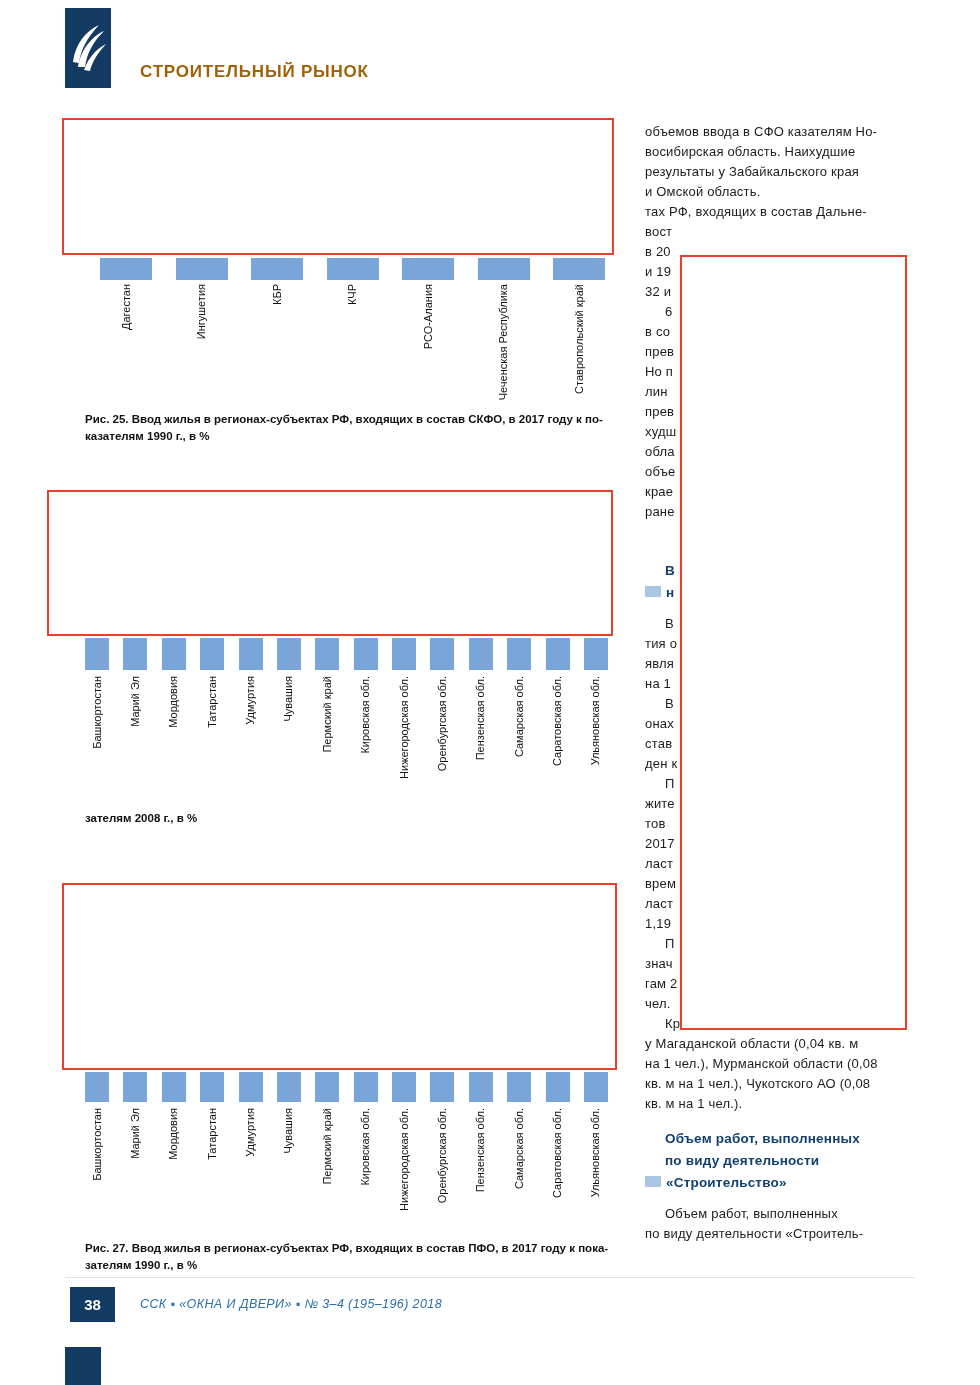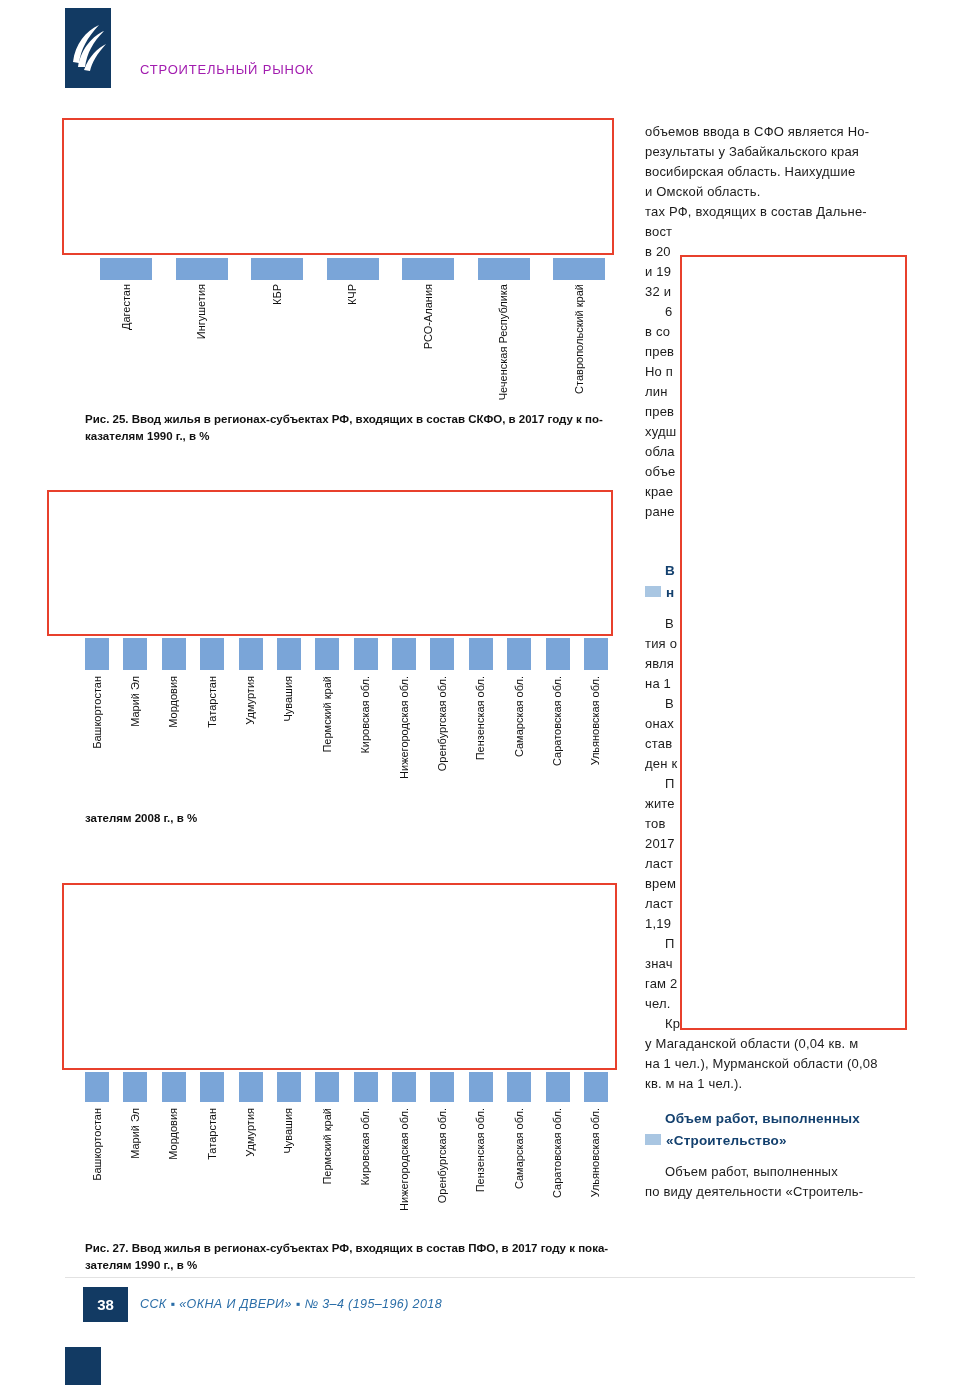--- a/index.html
+++ b/index.html
@@ -1,22 +1,22 @@
 <!DOCTYPE html>
 <html><head>
 <meta charset="utf-8">
 <style>
   html,body{margin:0;padding:0;background:#ffffff;}
   .page{position:relative;width:980px;height:1385px;background:#ffffff;overflow:hidden;
         font-family:"Liberation Sans","DejaVu Sans",sans-serif;}
 
   
   .logo{position:absolute;left:65px;top:8px;width:46px;height:80px;background:#123a63;}
-  .header-title{position:absolute;left:140px;top:62px;font-size:13px;font-weight:normal;
-                color:#a21caf;letter-spacing:0.8px;}
+  .header-title{position:absolute;left:140px;top:62px;font-size:17px;font-weight:bold;
+                color:#a16207;letter-spacing:0.8px;}
 
   
   .ph{position:absolute;background:#ffffff;border:2px solid #e8402c;box-sizing:border-box;}
   .ph1{left:62px;top:118px;width:552px;height:137px;}
   .ph2{left:47px;top:490px;width:566px;height:146px;}
   .ph3{left:62px;top:883px;width:555px;height:187px;}
   .phR{left:680px;top:255px;width:227px;height:775px;z-index:5;}
 
   
   .bars{position:absolute;display:flex;justify-content:space-between;align-items:flex-start;}
@@ -52,21 +52,21 @@
   .rcl{height:20px;line-height:20px;white-space:nowrap;}
   .rcl.ind{padding-left:20px;}
   .rcl.head{font-weight:bold;color:#13406e;font-size:13.5px;height:22px;line-height:22px;}
   .rcl.gap{height:38px;}
   .rcl.gap2{height:14px;}
   .rcl.gapsm{height:10px;}
   .swatch{display:inline-block;width:16px;height:11px;background:#a9c6e2;margin-right:5px;}
 
   
   .footer-rule{position:absolute;left:65px;top:1277px;width:850px;height:1px;background:#e2e2e2;}
-  .pagenum{position:absolute;left:83px;top:1287px;width:45px;height:35px;background:#123a63;
+  .pagenum{position:absolute;left:70px;top:1287px;width:45px;height:35px;background:#123a63;
            color:#ffffff;font-weight:bold;font-size:15px;display:flex;align-items:center;
            justify-content:center;}
   .footer-text{position:absolute;left:140px;top:1297px;font-size:12.5px;color:#2b6ea8;
                letter-spacing:0.4px;font-style:italic;}
   .corner-tab{position:absolute;left:65px;top:1347px;width:36px;height:38px;background:#123a63;}
 </style>
 </head>
 <body>
 
 <div class="page">
@@ -249,23 +249,23 @@
           <span class="vtext">Ульяновская обл.</span>
         </div>
       </div>
     <div class="caption cap3">
         <div class="capline">Рис. 27. Ввод жилья в регионах-субъектах РФ, входящих в состав ПФО, в 2017 году к пока-</div>
         <div class="capline">зателям 1990 г., в %</div>
       </div>
   </section>
 
   <div class="rcol">
-      <div class="rcl body"><span>объемов ввода в СФО является Но-</span></div>
+      <div class="rcl body"><span>объемов ввода в СФО казателям Но-</span></div>
+      <div class="rcl body"><span>восибирская область. Наихудшие</span></div>
       <div class="rcl body"><span>результаты у Забайкальского края</span></div>
-      <div class="rcl body"><span>восибирская область. Наихудшие</span></div>
       <div class="rcl body"><span>и Омской область.</span></div>
       <div class="rcl body"><span>тах РФ, входящих в состав Дальне-</span></div>
       <div class="rcl frag"><span>вост</span></div>
       <div class="rcl frag"><span>в 20</span></div>
       <div class="rcl frag"><span>и 19</span></div>
       <div class="rcl frag"><span>32 и</span></div>
       <div class="rcl frag ind"><span>6</span></div>
       <div class="rcl frag"><span>в со</span></div>
       <div class="rcl frag"><span>прев</span></div>
       <div class="rcl frag"><span>Но п</span></div>
@@ -296,23 +296,25 @@
       <div class="rcl frag"><span>врем</span></div>
       <div class="rcl frag"><span>ласт</span></div>
       <div class="rcl frag"><span>1,19</span></div>
       <div class="rcl frag ind"><span>П</span></div>
       <div class="rcl frag"><span>знач</span></div>
       <div class="rcl frag"><span>гам 2</span></div>
       <div class="rcl frag"><span>чел.</span></div>
       <div class="rcl body ind"><span>Критически низкие показатели</span></div>
       <div class="rcl body"><span>у Магаданской области (0,04 кв. м</span></div>
       <div class="rcl body"><span>на 1 чел.), Мурманской области (0,08</span></div>
+      <div class="rcl body"><span>кв. м на 1 чел.), Чукотского АО (0,08</span></div>
       <div class="rcl body"><span>кв. м на 1 чел.).</span></div>
       <div class="rcl gap2"></div>
       <div class="rcl head ind"><span>Объем работ, выполненных</span></div>
+      <div class="rcl head ind"><span>по виду деятельности</span></div>
       <div class="rcl head"><span class="swatch"></span><span>«Строительство»</span></div>
       <div class="rcl gapsm"></div>
       <div class="rcl body ind"><span>Объем работ, выполненных</span></div>
       <div class="rcl body"><span>по виду деятельности «Строитель-</span></div>
     </div>
 
   <div class="ph phR"></div>
 
   <div class="footer-rule"></div>
   <div class="pagenum">38</div>

